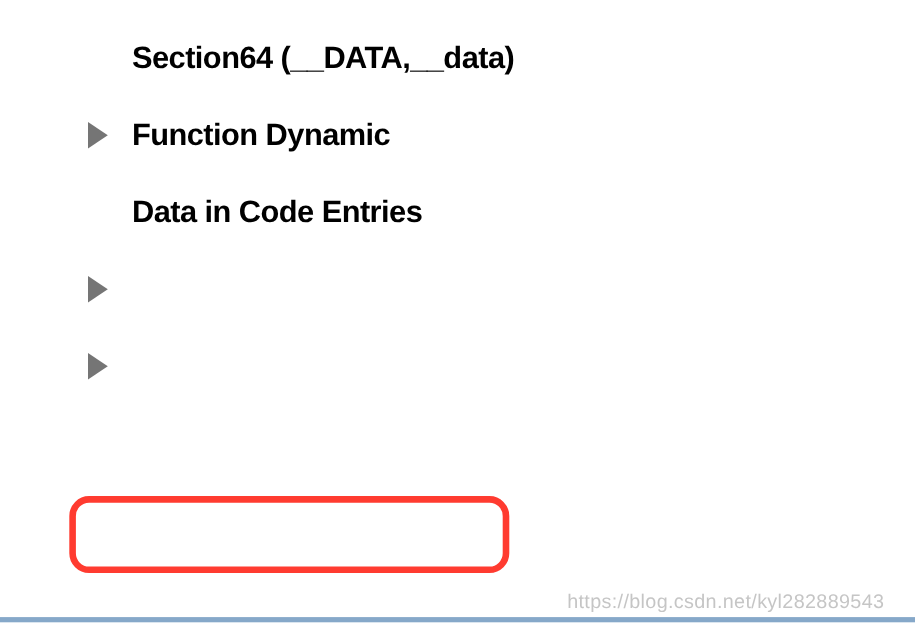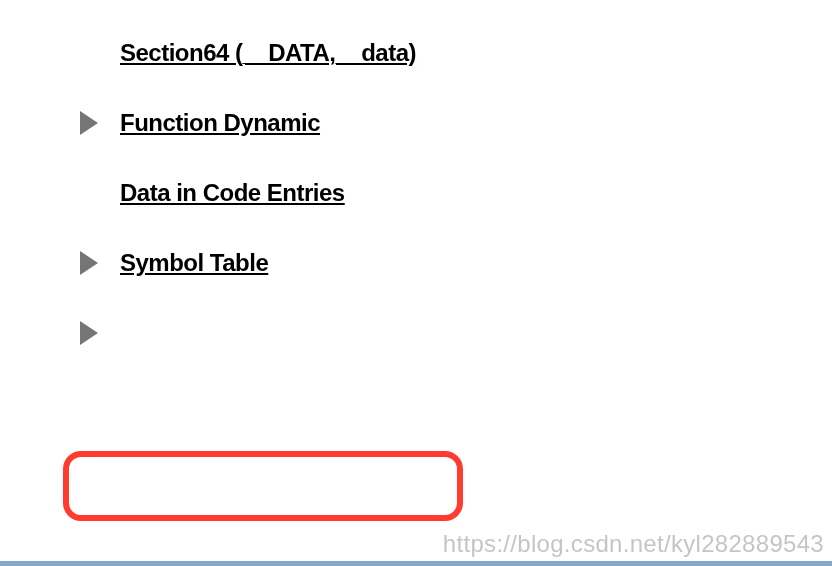--- a/index.html
+++ b/index.html
@@ -32,46 +32,45 @@
       justify-content: flex-start;
     }
     .disclosure-triangle {
       width: 0;
       height: 0;
       border-top: 12px solid transparent;
       border-bottom: 12px solid transparent;
       border-left: 18px solid #757575;
     }
     .item-label {
-      font-size: 24px;
+      font-size: 28px;
       font-weight: 700;
       color: #000000;
       letter-spacing: -0.5px;
       white-space: nowrap;
-      text-decoration: underline;
     }
     .highlight-box {
       position: absolute;
       border: 6px solid #ff3b30;
       border-radius: 18px;
       pointer-events: none;
     }
     .bottom-bar {
       position: absolute;
       bottom: 0;
       left: 0;
       width: 100%;
       height: 5px;
       background: #86a8c9;
     }
     .watermark {
       position: absolute;
       bottom: 8px;
-      right: 8px;
-      font-size: 24px;
+      right: 28px;
+      font-size: 18px;
       color: rgba(150, 150, 150, 0.55);
       font-family: Arial, sans-serif;
       letter-spacing: 0.3px;
     }
   </style>
 </head>
 <body>
 
 <div class="tree-container">
 
@@ -89,21 +88,20 @@
 
   <div class="tree-item">
     <div class="disclosure-area"></div>
     <span class="item-label">Data in Code Entries</span>
   </div>
 
   <div class="tree-item">
     <div class="disclosure-area">
       <div class="disclosure-triangle"></div>
     </div>
-    <span class="item-label">Symbol Table</span>
   </div>
 
   <div class="tree-item">
     <div class="disclosure-area">
       <div class="disclosure-triangle"></div>
     </div>
   </div>
 
 
 

